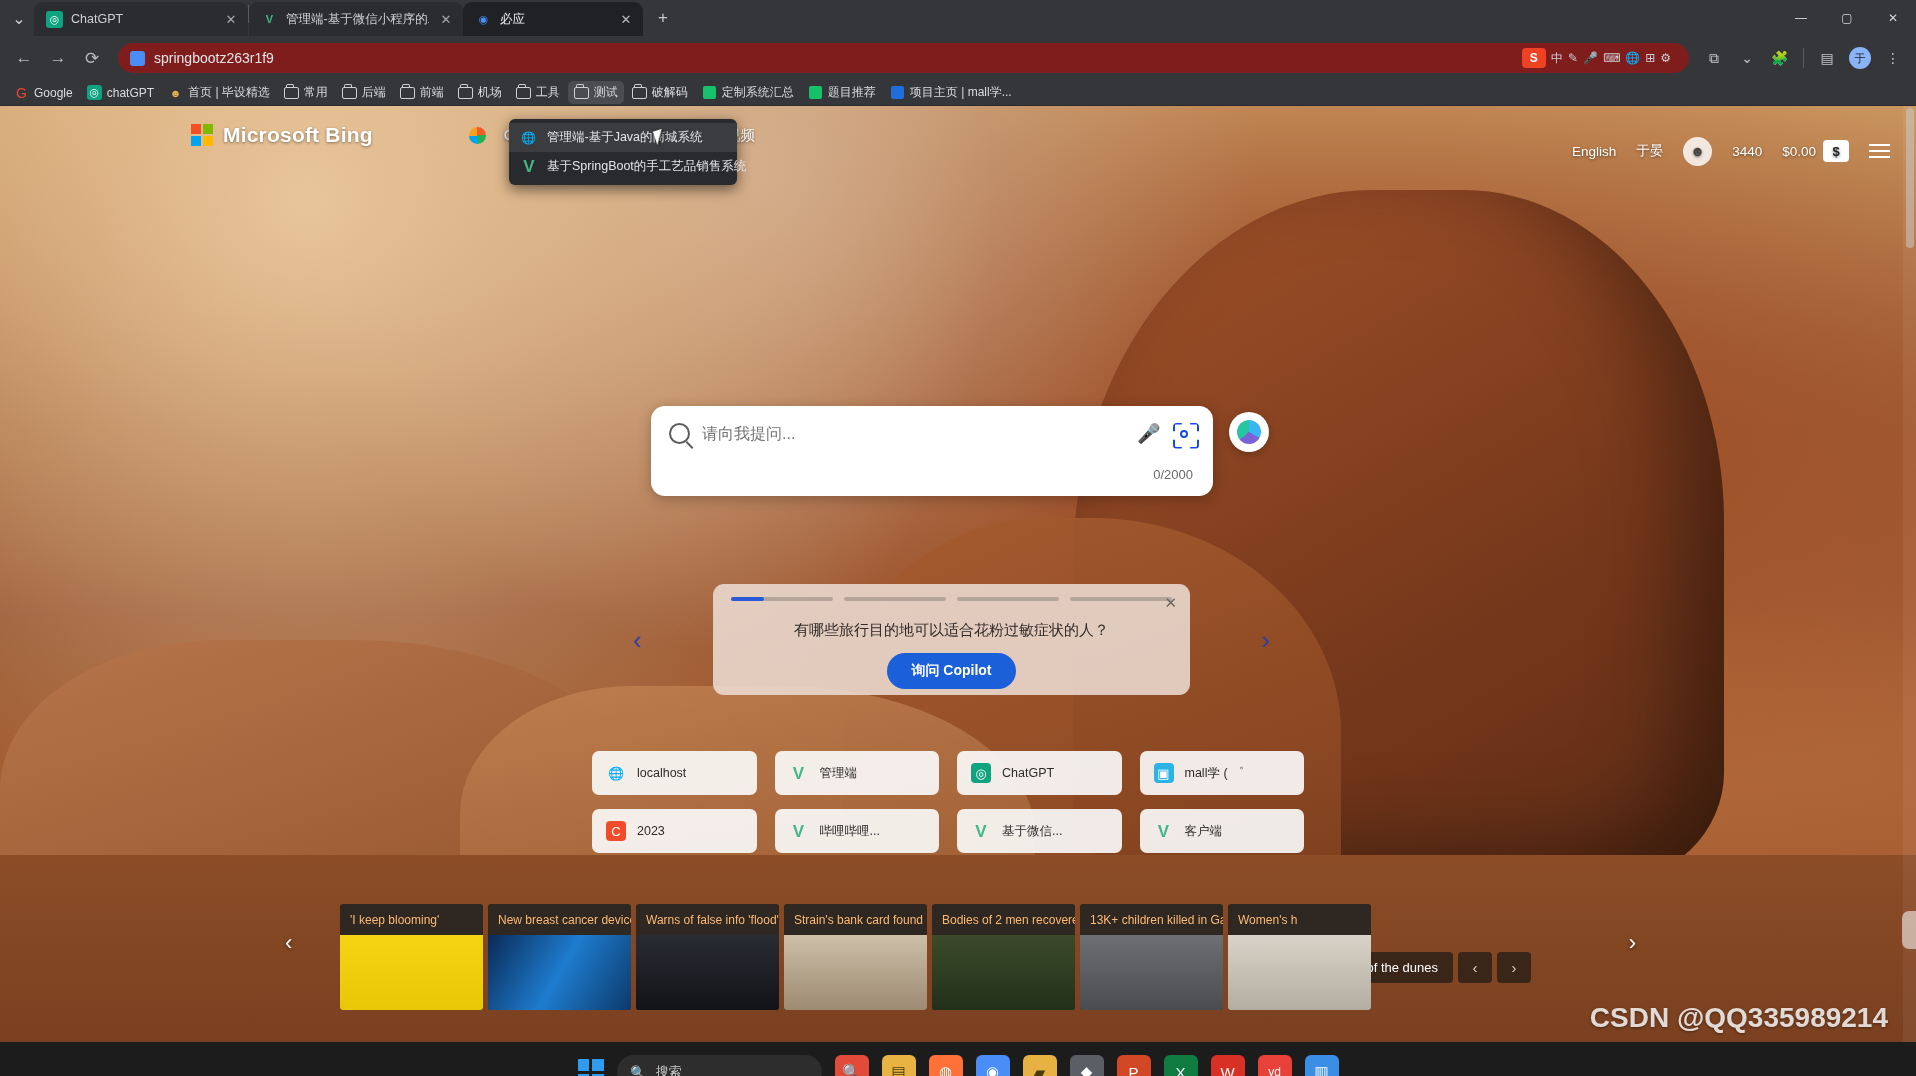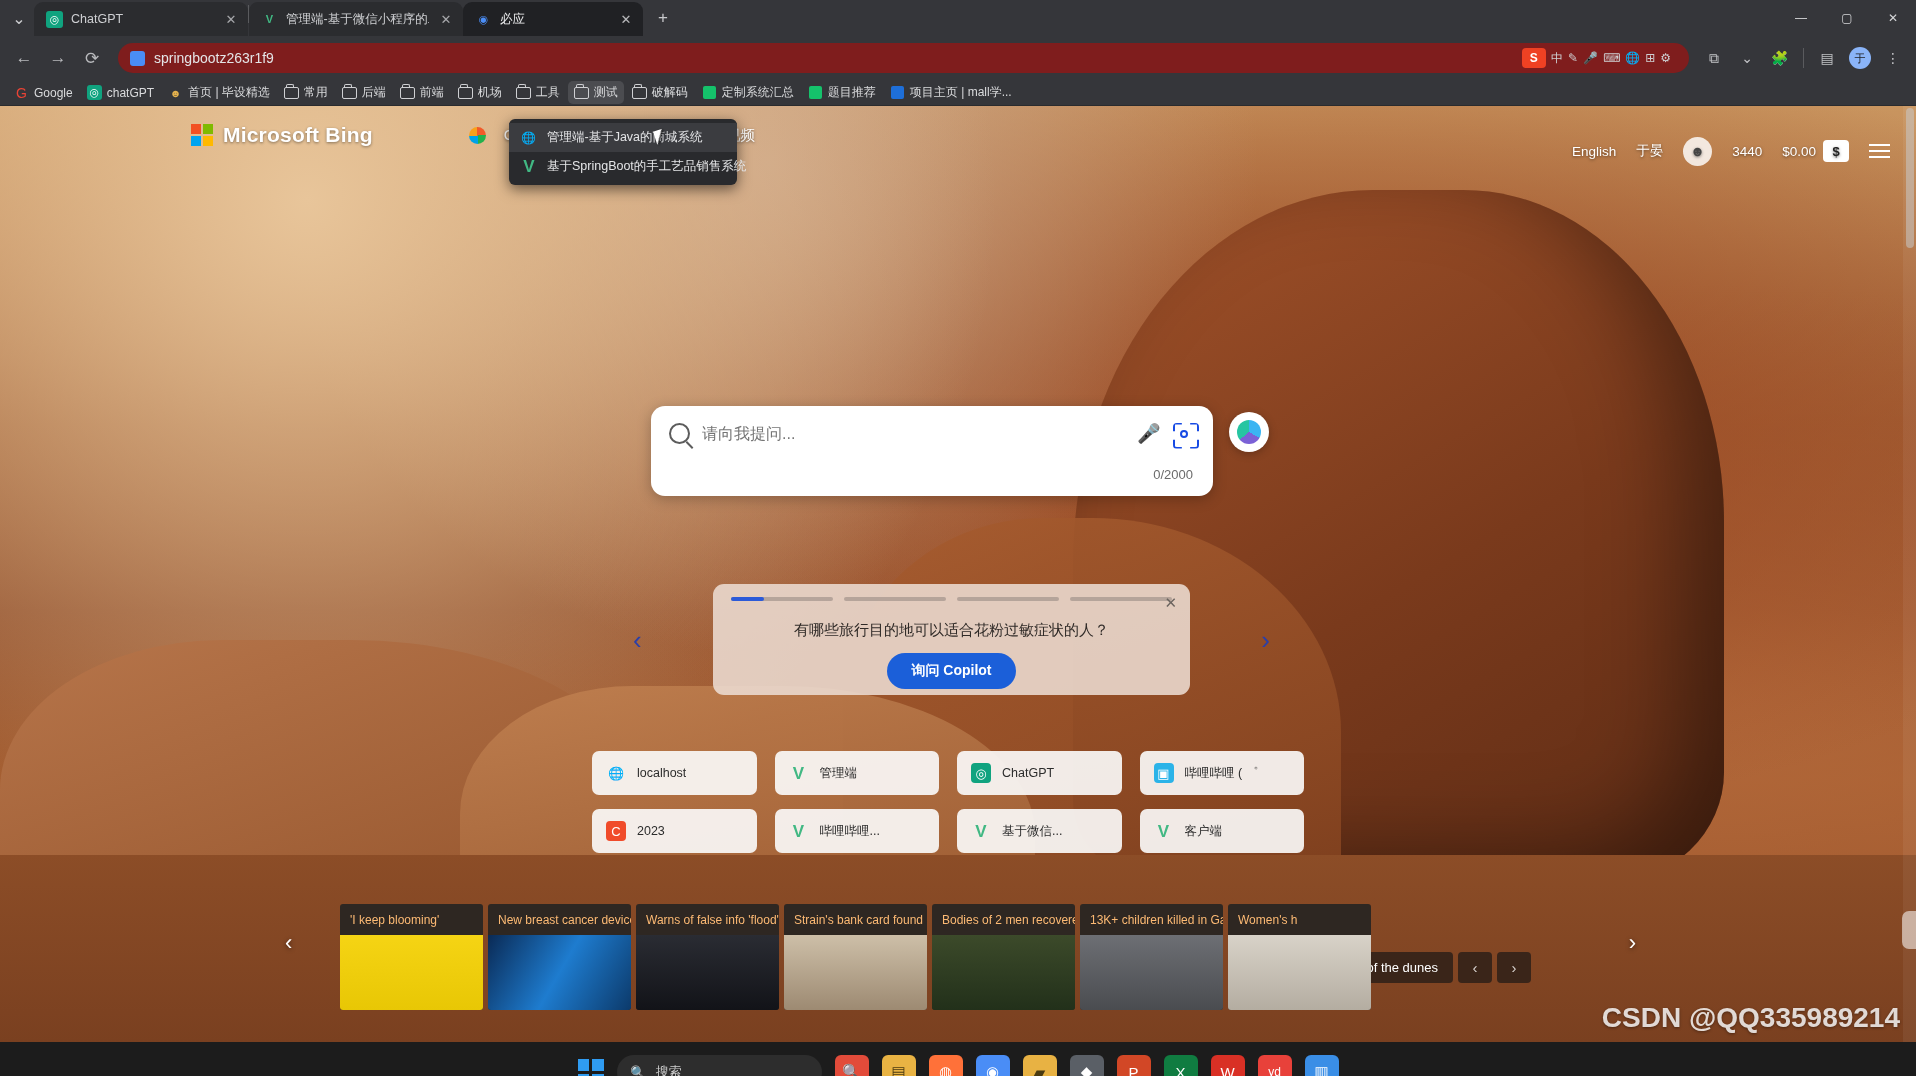--- a/index.html
+++ b/index.html
@@ -149,21 +149,21 @@
   .ncard { width:143px; background:#2e2722; border-radius:3px; overflow:hidden; }
   .ntitle { color:#fdba74; font-size:12px; padding:9px 10px 8px; white-space:nowrap; overflow:hidden; }
   .nimg { height:75px; }
   .news-arrow { position:absolute; bottom:86px; color:#fff; font-size:22px; text-shadow:0 1px 4px rgba(0,0,0,.6); z-index:10; }
   .news-arrow.l { left:285px; } .news-arrow.r { right:280px; }
 
   .scrollbar { position:absolute; right:0; top:0; width:13px; height:100%; background:rgba(255,255,255,.06); z-index:20; }
   .scrollbar i { position:absolute; right:2px; top:2px; width:8px; height:140px; background:rgba(200,200,200,.55); border-radius:5px; display:block; }
   .side-tab { position:absolute; right:0; top:805px; width:14px; height:38px; background:rgba(255,255,255,.55); border-radius:7px 0 0 7px; z-index:21; }
 
-  .watermark { position:absolute; right:16px; bottom:8px; color:rgba(255,255,255,.82); font-size:28px; font-weight:bold; z-index:30; white-space:nowrap; text-shadow:0 1px 3px rgba(0,0,0,.4); }
+  .watermark { position:absolute; right:28px; bottom:8px; color:rgba(255,255,255,.82); font-size:28px; font-weight:bold; z-index:30; white-space:nowrap; text-shadow:0 1px 3px rgba(0,0,0,.4); }
 
   
   .taskbar { height:60px; background:#1c1c1c; display:flex; align-items:center; justify-content:center; gap:13px; position:relative; }
   .tb-start { width:26px; height:26px; display:grid; grid-template-columns:1fr 1fr; grid-template-rows:1fr 1fr; gap:3px; }
   .tb-start i { background:#2f9cf2; display:block; }
   .tb-search { width:205px; height:34px; background:#2d2d2d; border-radius:18px; display:flex; align-items:center; gap:9px; padding:0 14px; color:#cfcfcf; font-size:13px; }
   .tb-app { width:34px; height:34px; border-radius:6px; display:flex; align-items:center; justify-content:center; font-size:15px; color:#fff; }
 </style>
 </head>
 <body>
@@ -395,21 +395,21 @@
     <div class="tile">
         <span class="tile-ico vico">V</span>
         <span class="tile-label">管理端</span>
       </div>
     <div class="tile">
         <span class="tile-ico" style="background:#10a37f;color:#fff;">◎</span>
         <span class="tile-label">ChatGPT</span>
       </div>
     <div class="tile">
         <span class="tile-ico" style="background:#2bb3e8;color:#fff;">▣</span>
-        <span class="tile-label">哔哩哔哩 ( ゜</span>
+        <span class="tile-label">mall学 ( ゜</span>
       </div>
     <div class="tile">
         <span class="tile-ico" style="background:#f04b2a;color:#fff;">C</span>
         <span class="tile-label">2023</span>
       </div>
     <div class="tile">
         <span class="tile-ico vico">V</span>
         <span class="tile-label">哔哩哔哩...</span>
       </div>
     <div class="tile">

